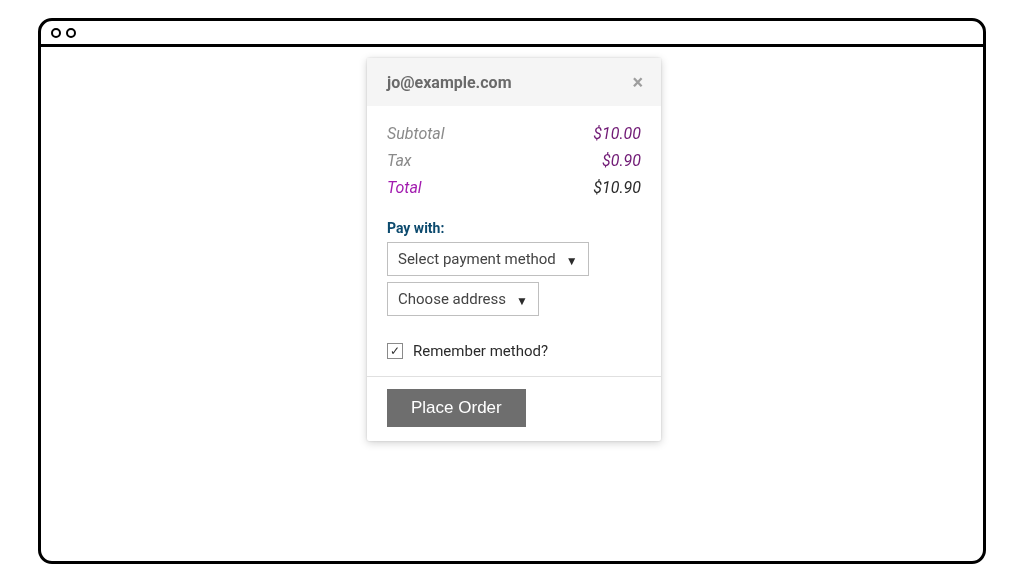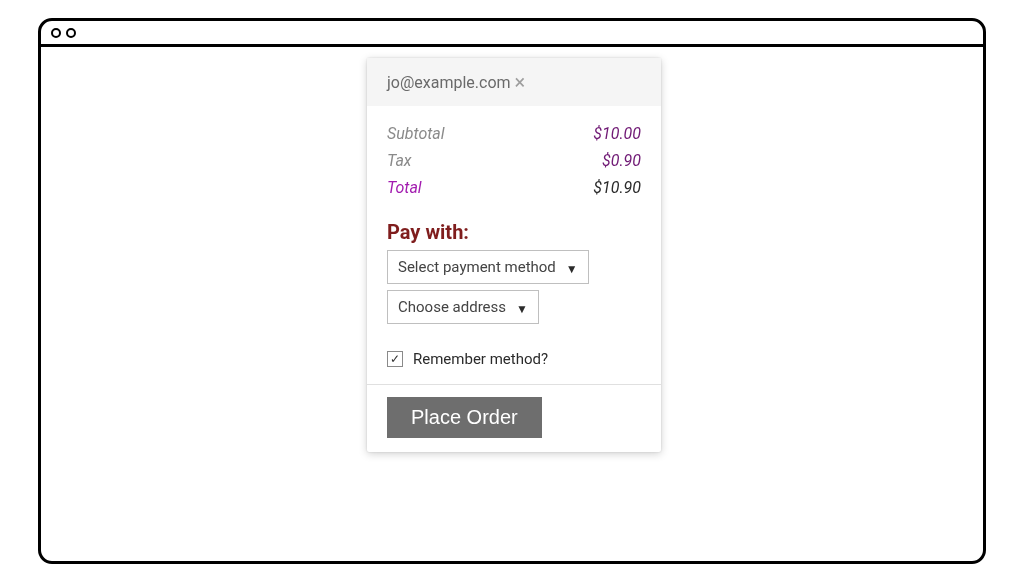--- a/index.html
+++ b/index.html
@@ -42,23 +42,25 @@
       background: #fff;
       box-shadow: 0 2px 8px rgba(0,0,0,0.18), 0 0 2px rgba(0,0,0,0.15);
       border-radius: 2px;
       display: flex;
       flex-direction: column;
     }
     .card-header {
       background: #f5f5f5;
       display: flex;
       align-items: center;
+      justify-content: space-between;
       padding: 12px 14px 12px 20px;
       color: #6a6a6a;
       font-size: 16px;
+      font-weight: bold;
     }
     .close-x {
       color: #9e9e9e;
       font-size: 20px;
       line-height: 1;
       cursor: pointer;
       padding: 2px 4px;
     }
     .card-body {
       padding: 14px 20px 16px 20px;
@@ -70,23 +72,23 @@
       font-size: 16px;
       line-height: 1.7;
       font-style: italic;
     }
     .line .lbl { color: #8a8a8a; }
     .line .val { color: #701a75; }
     .line.total .lbl { color: #a21caf; }
     .line.total .val { color: #2b2b2b; }
     .section-label {
       margin-top: 18px;
-      font-size: 20px;
+      font-size: 14px;
       font-weight: 700;
-      color: #7f1d1d;
+      color: #0c4a6e;
     }
     .select-box {
       margin-top: 6px;
       border: 1px solid #bfbfbf;
       padding: 7px 10px;
       display: inline-flex;
       align-items: flex-end;
       gap: 10px;
       color: #444;
       font-size: 15px;
@@ -118,21 +120,21 @@
     }
     .card-footer {
       border-top: 1px solid #e0e0e0;
       padding: 12px 20px 14px 20px;
     }
     .place-btn {
       background: #6e6e6e;
       color: #fff;
       border: none;
       padding: 9px 24px;
-      font-size: 20px;
+      font-size: 17px;
       cursor: pointer;
     }
   </style>
 </head>
 <body>
 
 <div class="browser-frame">
   <div class="browser-titlebar">
     <span class="tb-dot"></span>
     <span class="tb-dot"></span>

